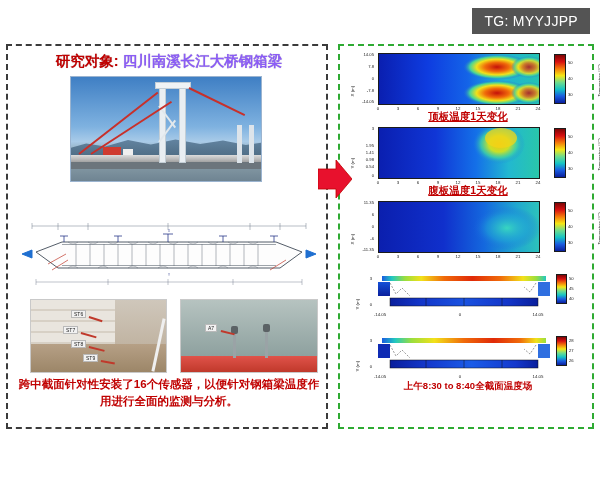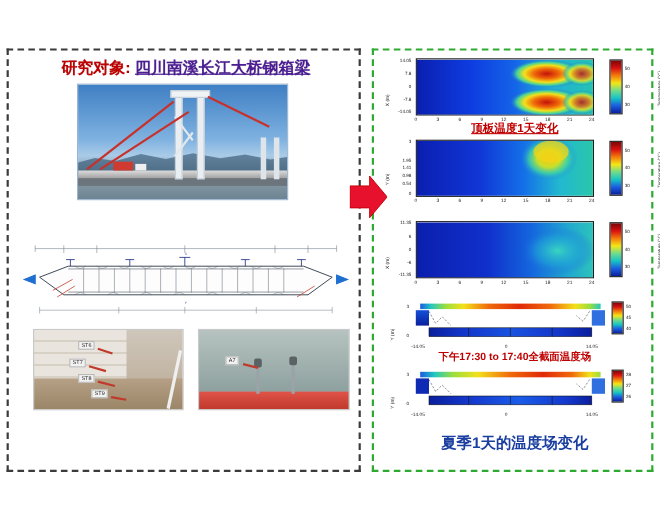--- a/index.html
+++ b/index.html
@@ -33,21 +33,21 @@
     border:2px dashed #2eaa33;background:#ffffff;box-sizing:border-box;
   }
 
   
   .left-title{
     position:absolute;left:0;top:6px;width:322px;text-align:center;
     font-size:14.5px;font-weight:bold;white-space:nowrap;
     text-shadow:0 0 1px rgba(0,0,0,.25);
   }
   .lt-red{color:#c00000;}
-  .lt-blue{color:#4c1d95;text-decoration:underline;}
+  .lt-blue{color:#8b5cf6;}
 
   .bridge-photo{
     position:absolute;left:62px;top:30px;width:190px;height:104px;
     border:1px solid #9bb4d0;overflow:hidden;
     background:linear-gradient(#3f7fc4 0%,#7fb2e0 48%,#a9cbe8 62%,#8fa9b8 72%,#6f8796 100%);
   }
   .bp-hill{position:absolute;left:0;bottom:22px;width:100%;height:28px;
     background:linear-gradient(#5d7f9c,#43627c);
     clip-path:polygon(0 60%,8% 45%,18% 55%,30% 32%,42% 48%,55% 30%,68% 46%,80% 34%,92% 50%,100% 42%,100% 100%,0 100%);
     opacity:.85;}
@@ -132,20 +132,21 @@
   .sec-title{
     position:absolute;width:100%;text-align:center;color:#c00000;
     font-size:9.5px;font-weight:bold;white-space:nowrap;
   }
 </style>
 </head>
 <body>
 
 <div class="slide">
 
+  <div class="tg-badge">TG: MYYJJPP</div>
 
 
   <div class="panel-left">
 
     <div class="left-title">
       <span class="lt-red">研究对象:</span>
       <span class="lt-blue">四川南溪长江大桥钢箱梁</span>
     </div>
 
     <div class="bridge-photo">
@@ -275,20 +276,21 @@
       <div class="pr-water"></div>
       <div class="pr-deck"></div>
       <div class="pr-post" style="left:52px;"></div>
       <div class="pr-head" style="left:50px;top:26px;"></div>
       <div class="pr-post" style="left:84px;"></div>
       <div class="pr-head" style="left:82px;top:24px;"></div>
       <div class="sensor-tag" style="left:24px;top:24px;">A7</div>
       <div class="sensor-arrow" style="left:40px;top:30px;width:14px;transform:rotate(14deg);"></div>
     </div>
 
+    <div class="left-caption">跨中截面针对性安装了16个传感器，以便针对钢箱梁温度作用进行全面的监测与分析。</div>
   </div>
 
   <div class="red-arrow">
     <svg width="34" height="42" viewBox="0 0 34 42">
       <polygon points="0,11 18,11 18,2 34,21 18,40 18,31 0,31" fill="#e8112d" stroke="#c00000" stroke-width="0.8"></polygon>
     </svg>
   </div>
 
   <div class="panel-right">
 
@@ -388,20 +390,21 @@
       <div class="xtick" style="left:170px;top:56px;width:16px;">21</div>
       <div class="xtick" style="left:190px;top:56px;width:16px;">24</div>
 
       <div class="cbar" style="left:214px;top:4px;width:12px;height:50px;
            background:linear-gradient(#7d0505,#d81010,#f47b0a,#f5e614,#6fdc8c,#16c4c4,#1a5ce0,#0a1f9c);"></div>
       <div class="cbar-tick" style="left:228px;top:10px;">50</div>
       <div class="cbar-tick" style="left:228px;top:26px;">40</div>
       <div class="cbar-tick" style="left:228px;top:42px;">30</div>
       <div class="cbar-label" style="left:214px;top:28px;width:58px;text-align:center;margin-left:16px;">Temperature (°C)</div>
 
+      <div class="chart-title" style="left:0;top:60px;">腹板温度1天变化</div>
     </div>
 
     <div class="chart" style="left:0;top:152px;width:256px;height:70px;">
       <div class="axis-ylabel" style="left:-4px;top:28px;width:32px;">X (m)</div>
       <div class="ytick" style="left:6px;top:2px;width:28px;">11.35</div>
       <div class="ytick" style="left:6px;top:14px;width:28px;">6</div>
       <div class="ytick" style="left:6px;top:26px;width:28px;">0</div>
       <div class="ytick" style="left:6px;top:38px;width:28px;">-6</div>
       <div class="ytick" style="left:6px;top:49px;width:28px;">-11.35</div>
 
@@ -495,21 +498,20 @@
       <div class="xtick" style="left:26px;top:40px;width:28px;">-14.05</div>
       <div class="xtick" style="left:112px;top:40px;width:16px;">0</div>
       <div class="xtick" style="left:184px;top:40px;width:28px;">14.05</div>
 
       <div class="cbar" style="left:216px;top:2px;width:11px;height:30px;
            background:linear-gradient(#7d0505,#d81010,#f47b0a,#f5e614,#6fdc8c,#16c4c4,#1a5ce0,#0a1f9c);"></div>
       <div class="cbar-tick" style="left:229px;top:4px;">50</div>
       <div class="cbar-tick" style="left:229px;top:14px;">45</div>
       <div class="cbar-tick" style="left:229px;top:24px;">40</div>
 
-      <div class="sec-title" style="left:0;top:46px;">下午17:30 to 17:40全截面温度场</div>
     </div>
 
     <div class="chart" style="left:0;top:288px;width:256px;height:62px;">
       <div class="axis-ylabel" style="left:2px;top:20px;width:30px;">Y (m)</div>
       <div class="ytick" style="left:14px;top:4px;width:18px;">3</div>
       <div class="ytick" style="left:14px;top:30px;width:18px;">0</div>
 
       <div class="plot-box" style="left:36px;top:2px;width:176px;height:36px;border:none;">
         <svg width="176" height="36" viewBox="0 0 176 36" preserveAspectRatio="none">
           <defs>
@@ -550,18 +552,18 @@
       <div class="xtick" style="left:26px;top:40px;width:28px;">-14.05</div>
       <div class="xtick" style="left:112px;top:40px;width:16px;">0</div>
       <div class="xtick" style="left:184px;top:40px;width:28px;">14.05</div>
 
       <div class="cbar" style="left:216px;top:2px;width:11px;height:30px;
            background:linear-gradient(#7d0505,#d81010,#f47b0a,#f5e614,#6fdc8c,#16c4c4,#1a5ce0,#0a1f9c);"></div>
       <div class="cbar-tick" style="left:229px;top:4px;">28</div>
       <div class="cbar-tick" style="left:229px;top:14px;">27</div>
       <div class="cbar-tick" style="left:229px;top:24px;">26</div>
 
-    </div>
-
-    <div class="right-bottom-title">夏季1天的温度场变化</div>
+      <div class="sec-title" style="left:0;top:46px;">上午8:30 to 8:40全截面温度场</div>
+    </div>
+
   </div>
 
 </div>
 
 </body></html>

